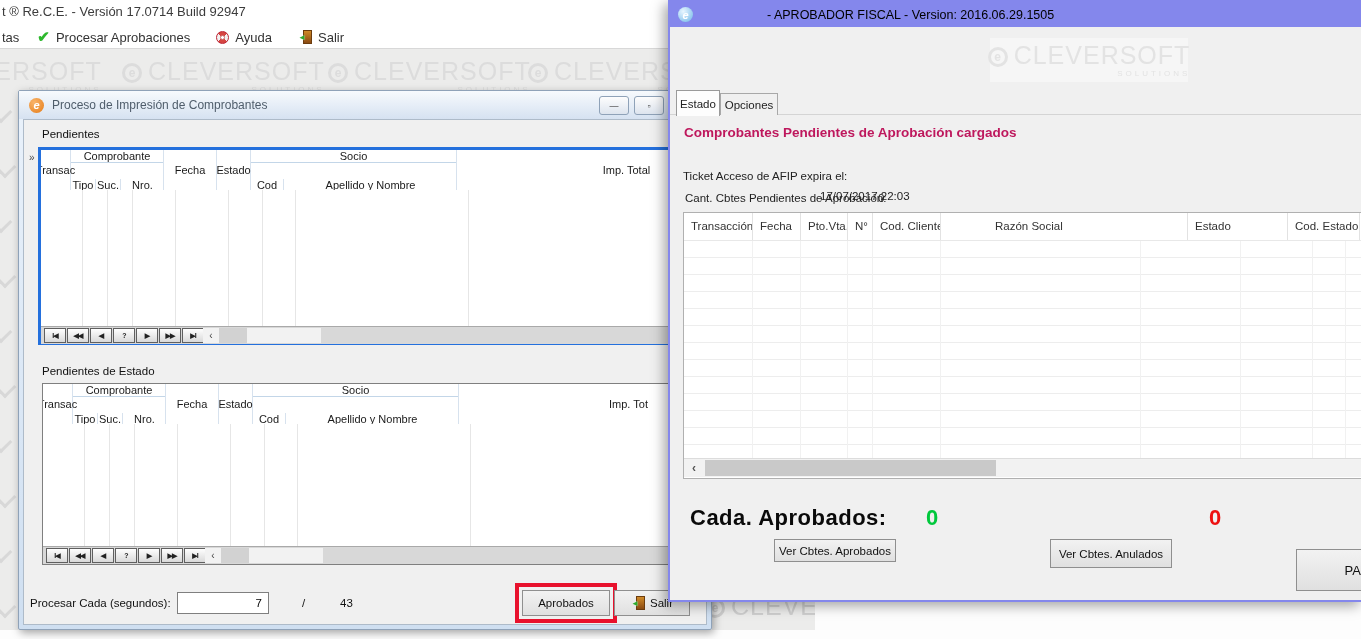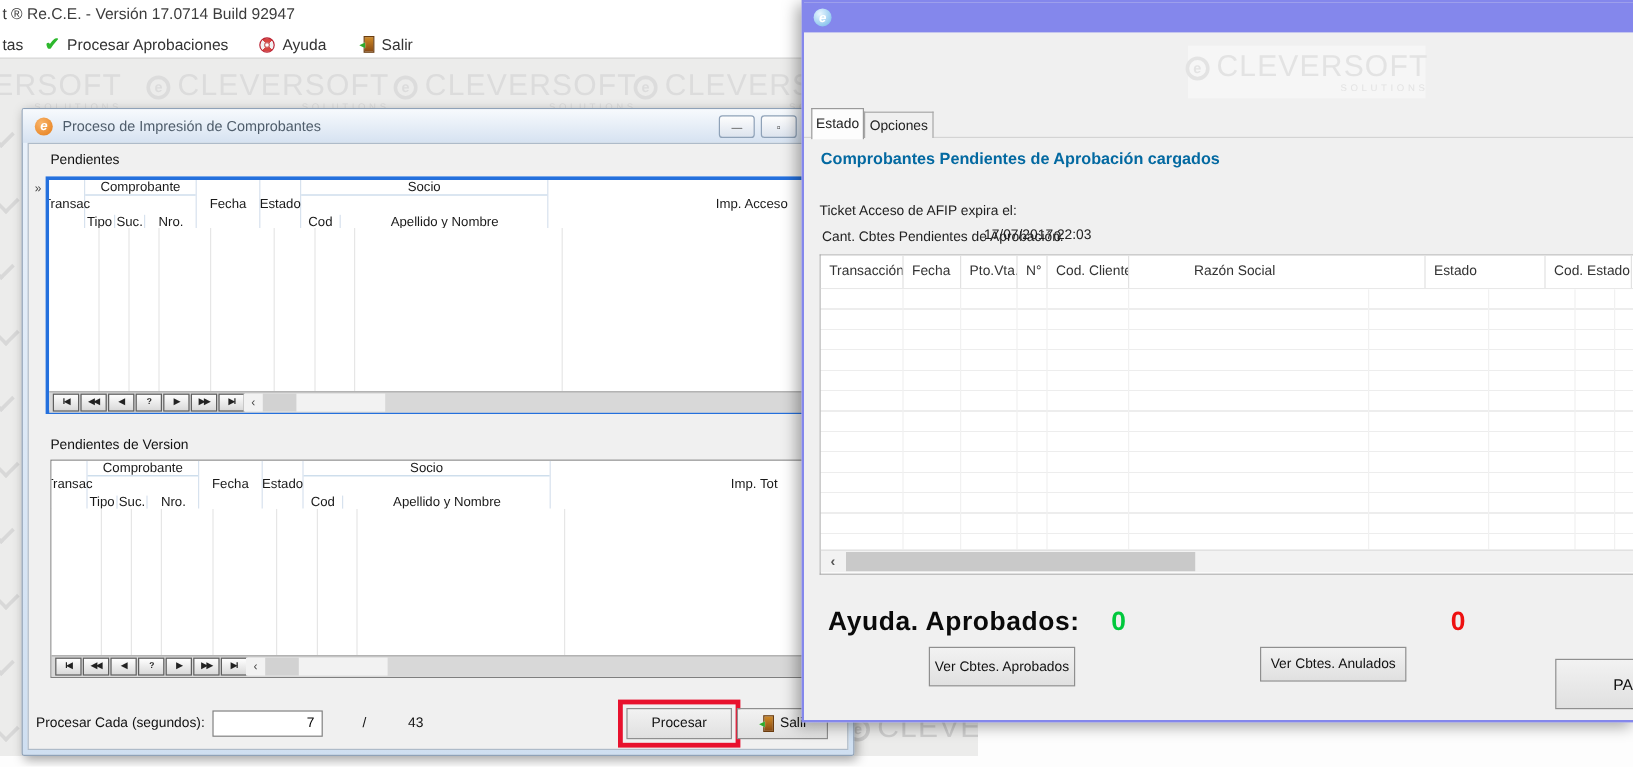--- a/index.html
+++ b/index.html
@@ -69,21 +69,21 @@
 
   
   .rwin { position:absolute; left:668px; top:0; width:695px; height:602px; z-index:3; background:#f0f0f0; border:2px solid #8487ec; box-shadow:-4px 4px 12px rgba(0,0,0,.35); }
   .rwin-title { height:25px; background:#8487ec; display:flex; align-items:center; gap:8px; padding-left:8px; font-size:12.5px; color:#000; }
   .rwin-title .ttl { padding-left:66px; }
   .rw-logo { position:absolute; left:320px; top:36px; width:198px; height:44px; background:#f6f6f6; color:#e3e3e3; display:flex; align-items:center; justify-content:center; }
   .tabline { position:absolute; left:0; top:112px; width:100%; height:1px; background:#d4d4d4; }
   .tab { position:absolute; display:flex; align-items:center; justify-content:center; font-size:11.5px; color:#222; cursor:default; }
   .tab.active { left:6px; top:88px; width:44px; height:26px; background:#fdfdfd; border:1px solid #9a9a9a; border-bottom:none; z-index:2; }
   .tab.inactive { left:50px; top:91px; width:58px; height:22px; background:#f0f0f0; border:1px solid #a8a8a8; border-bottom:none; }
-  .rw-heading { position:absolute; left:14px; top:123px; font-size:13.5px; font-weight:bold; color:#0369a1; }
+  .rw-heading { position:absolute; left:14px; top:123px; font-size:13.5px; font-weight:bold; color:#be185d; }
   .rw-line { position:absolute; font-size:11.5px; color:#222; }
   .rgrid { position:absolute; left:13px; top:210px; width:682px; height:267px; background:#fff; border:1px solid #b0b0b0; border-right:none; }
   .rhead { display:flex; height:28px; background:#fff; border-bottom:1px solid #e8e8e8; overflow:hidden; }
   .rh { flex-shrink:0; padding:7px 0 0 7px; border-right:1px solid #e2e2e2; font-size:11.5px; color:#333; white-space:nowrap; overflow:hidden; }
   .rbody { position:relative; height:217px; background:repeating-linear-gradient(to bottom,#fff 0 16px,#ededed 16px 17px); overflow:hidden; }
   .rcols { position:absolute; top:0; left:0; height:100%; display:flex; }
   .rcol { flex-shrink:0; border-right:1px solid #f1f1f1; height:100%; }
   .rscroll { position:relative; width:100%; height:19px; background:#f2f2f2; border-top:1px solid #dcdcdc; display:flex; align-items:center; }
   .rscroll .arr { width:20px; text-align:center; color:#555; font-size:12px; font-weight:bold; }
   .rscroll .thumb { position:absolute; left:21px; top:1px; width:291px; height:16px; background:#c9c9c9; }
@@ -174,42 +174,42 @@
           </div>
           <div class="lh wfecha">Fecha</div>
           <div class="lh westado">Estado</div>
           <div class="lgroup wsocio">
             <div class="lg-top">Socio</div>
             <div class="lg-sub">
               <span class="wcod">Cod</span>
               <span class="wape">Apellido y Nombre</span>
             </div>
           </div>
-          <div class="lh wimp">Imp. Acceso</div>
+          <div class="lh wimp">Imp. Total</div>
         </div>
         <div class="lcols" id="lcols1" style="height:136px;">
             <span style="left: 41px;"></span>
             <span style="left: 66px;"></span>
             <span style="left: 91px;"></span>
             <span style="left: 134px;"></span>
             <span style="left: 187px;"></span>
             <span style="left: 221px;"></span>
             <span style="left: 254px;"></span>
             <span style="left: 427px;"></span>
           </div>
         <div class="lnav">
           <span id="nav1"><span class="navbtn">I◀</span><span class="navbtn">◀◀</span><span class="navbtn">◀</span><span class="navbtn">?</span><span class="navbtn">▶</span><span class="navbtn">▶▶</span><span class="navbtn">▶I</span></span>
           <span class="lscroll">
             <span class="arr">‹</span>
             <span class="thumb"></span>
           </span>
         </div>
       </div>
 
-      <div class="sec-label" style="left:18px; top:245px;">Pendientes de Version</div>
+      <div class="sec-label" style="left:18px; top:245px;">Pendientes de Estado</div>
 
       <div class="lgrid plain" style="left:18px; top:263px; width:656px; height:182px;">
         <div class="lhead">
           <div class="lh wt">Transac</div>
           <div class="lgroup wcomp">
             <div class="lg-top">Comprobante</div>
             <div class="lg-sub">
               <span class="wtipo">Tipo</span>
               <span class="wsuc">Suc.</span>
               <span class="wnro">Nro.</span>
@@ -244,35 +244,36 @@
           </span>
         </div>
       </div>
 
       <div class="foot-label" style="left:6px; top:477px;">Procesar Cada (segundos):</div>
       <input class="interval-input" style="left: 153px; top: 472px;" value="7">
       <div class="foot-label" style="left:278px; top:477px;">/</div>
       <div class="foot-label" style="left:316px; top:477px;">43</div>
 
       <div class="btn" style="left:498px; top:470px; width:88px; height:26px;">
-        <span>Procesar</span>
+        <span>Aprobados</span>
       </div>
       <div class="red-box" style="left:491px; top:463px; width:102px; height:40px;"></div>
 
       <div class="btn" style="left:590px; top:470px; width:76px; height:26px;">
         <span class="ic-door"></span>
         <span>Salir</span>
       </div>
 
     </div>
   </div>
 
   <div class="rwin">
     <div class="rwin-title">
       <span class="cs-icon cs-blue">e</span>
+      <span class="ttl"> - APROBADOR FISCAL - Version: 2016.06.29.1505</span>
     </div>
 
     <div class="rw-logo" id="rw-logo">
         <span class="wm" style="color: rgb(227, 227, 227);">
           <span class="wm-circle">e</span>
           <span class="wm-text">CLEVERSOFT<span class="wm-sub">SOLUTIONS</span></span>
         </span>
       </div>
 
     <div class="tabline"></div>
@@ -311,25 +312,25 @@
             <span class="rcol" style="width: 33px;"></span>
             <span class="rcol" style="width: 300px;"></span>
           </div>
       </div>
       <div class="rscroll">
         <span class="arr">‹</span>
         <span class="thumb"></span>
       </div>
     </div>
 
-    <div class="cnt-label" style="left:20px; top:503px;">Ayuda. Aprobados:</div>
+    <div class="cnt-label" style="left:20px; top:503px;">Cada. Aprobados:</div>
     <div class="cnt-val val-green" style="left:256px; top:503px;">0</div>
     <div class="cnt-val val-red" style="left:539px; top:503px;">0</div>
 
-    <div class="btn" style="left:104px; top:537px; width:122px; height:33px;">
+    <div class="btn" style="left:104px; top:537px; width:122px; height:23px;">
       <span>Ver Cbtes. Aprobados</span>
     </div>
     <div class="btn" style="left:380px; top:537px; width:122px; height:29px;">
       <span>Ver Cbtes. Anulados</span>
     </div>
     <div class="btn" style="left:626px; top:547px; width:140px; height:42px; font-size:13px;">
       <span>PAUSA</span>
     </div>
   </div>
 

